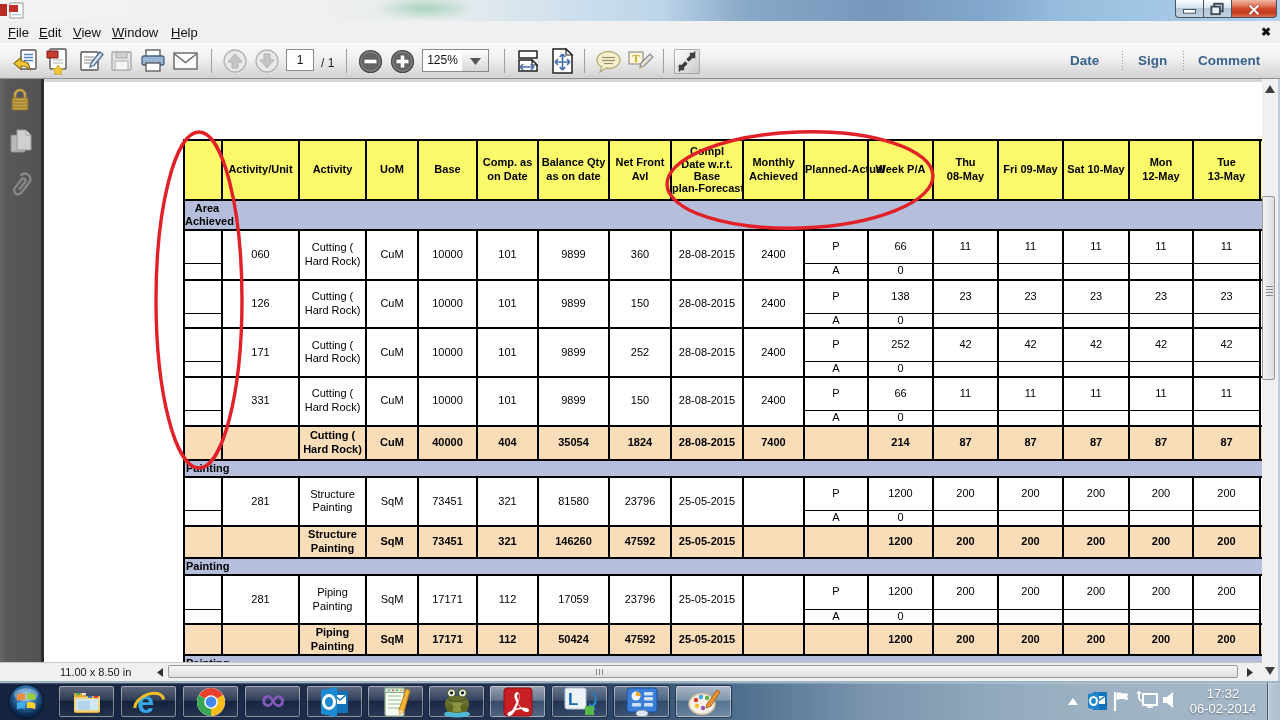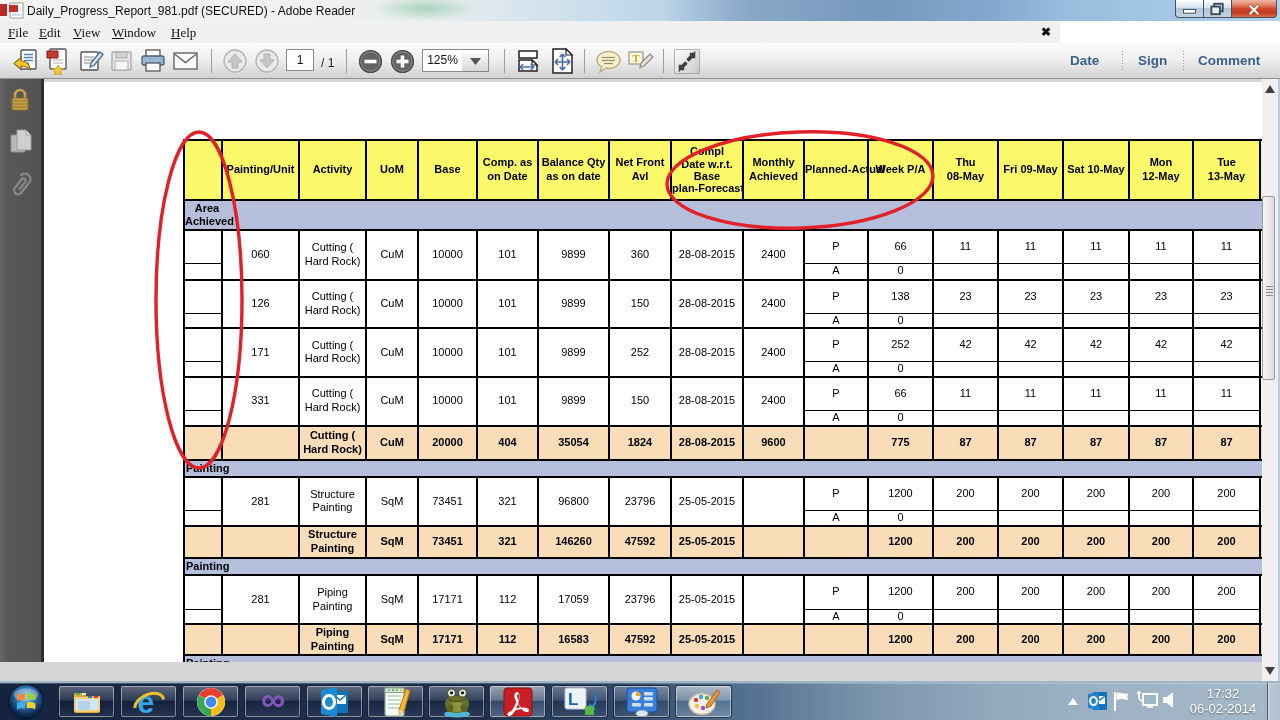--- a/index.html
+++ b/index.html
@@ -13,21 +13,21 @@
   #titlebar .blob2{position:absolute;left:660px;top:0;width:400px;height:21px;background:linear-gradient(90deg,rgba(60,90,135,0) 0%,rgba(55,85,128,.30) 22%,rgba(48,78,120,.34) 55%,rgba(70,100,145,.18) 80%,rgba(70,100,145,0) 100%);}
   #title-text{position:absolute;left:27px;top:4px;font-size:12px;color:#111;}
   
   #winbtns{position:absolute;left:1175px;top:0;width:102px;height:18px;}
   .wbtn{position:absolute;top:0;height:18px;border:1px solid #44535f;border-top:none;background:linear-gradient(180deg,#fdfeff 0%,#d6e4ef 45%,#b4c7d6 50%,#c2d3e0 100%);}
   #wbtn-min{left:0;width:29px;border-radius:0 0 0 4px;}
   #wbtn-max{left:29px;width:27px;border-left:none;border-right:none;}
   #wbtn-close{left:56px;width:46px;border-radius:0 0 4px 0;background:linear-gradient(180deg,#f0b8a4 0%,#e08166 30%,#d4492c 50%,#c23a1e 75%,#d96f4e 100%);}
   .wbtn .glyph{position:absolute;left:0;top:0;width:100%;height:100%;}
   
-  #menubar{position:absolute;left:0;top:21px;width:1060px;height:22px;background:#f0f0f0;font-family:Liberation Serif, serif;}
+  #menubar{position:absolute;left:0;top:21px;width:1280px;height:22px;background:#f0f0f0;}
   #menubar span.mi{position:absolute;top:4px;font-size:13px;color:#111;}
   #menubar .closex{position:absolute;right:9px;top:4px;font-size:12px;font-weight:bold;color:#111;}
   
   #toolbar{position:absolute;left:0;top:43px;width:1280px;height:36px;
     background:linear-gradient(180deg,#fafafa 0%,#f0f0f0 45%,#e2e2e2 70%,#d2d2d2 100%);
     border-bottom:1px solid #8f8f8f;}
   .tsep{position:absolute;top:6px;width:1px;height:24px;background:#9f9f9f;}
   .tbox{position:absolute;background:#fff;border:1px solid #8a8a8a;font-size:12px;color:#111;text-align:center;}
   .tooltext{position:absolute;top:10px;font-size:13.5px;font-weight:bold;color:#39618c;}
   .dotsep{position:absolute;top:8px;width:1px;height:20px;background:repeating-linear-gradient(180deg,#999 0,#999 1px,transparent 1px,transparent 3px);}
@@ -74,21 +74,20 @@
 
 <div id="titlebar">
   <div class="blob1"></div>
     <div class="blob2"></div>
   <div id="title-ico2" style="position:absolute;left:0;top:4px;width:7px;height:12px;background:#b92b27;"></div>
   <svg class="abs" style="left:9px;top:2px" width="15" height="17" viewBox="0 0 15 17">
     <rect x="1" y="1" width="13" height="15" fill="#fff" stroke="#9a9a9a"></rect>
     <rect x="0" y="3" width="9" height="7" fill="#c03028"></rect>
     <rect x="3" y="12" width="9" height="1.5" fill="#b9cfe8"></rect>
   </svg>
-  <div id="title-text">Daily_Progress_Report_981.pdf (SECURED) - Adobe Reader</div>
   <div id="winbtns">
     <div class="wbtn" id="wbtn-min">
         <svg class="glyph" viewBox="0 0 29 18">
           <rect x="8" y="10" width="13" height="4" fill="#fff" stroke="#3c4b58" stroke-width="1"></rect>
         </svg>
       </div>
     <div class="wbtn" id="wbtn-max">
         <svg class="glyph" viewBox="0 0 27 18">
           <rect x="10" y="4" width="9" height="8" fill="none" stroke="#3c4b58" stroke-width="2"></rect>
           <rect x="7" y="7" width="9" height="8" fill="#e8eef4" stroke="#3c4b58" stroke-width="2"></rect>
@@ -291,21 +290,21 @@
           <col style="width:65px">
           <col style="width:65px">
           <col style="width:66px">
           <col style="width:64px">
           <col style="width:67px">
           <col style="width:18px">
       </colgroup>
       <tbody>
           <tr style="height:60px">
         <td class="hd"></td>
-            <td class="hd">Painting/Unit</td>
+            <td class="hd">Activity/Unit</td>
             <td class="hd">Activity</td>
             <td class="hd">UoM</td>
             <td class="hd">Base</td>
             <td class="hd">Comp. as<br>on Date</td>
             <td class="hd">Balance Qty<br>as on date</td>
             <td class="hd">Net Front<br>Avl</td>
             <td class="hd" style="line-height:1.12">Compl<br>Date w.r.t.<br>Base<br><span style="white-space:nowrap">plan-Forecast</span></td>
             <td class="hd">Monthly<br>Achieved</td>
             <td class="hd nowrap" style="overflow:visible">Planned-Actual</td>
             <td class="hd nowrap">Week P/A</td>
@@ -439,48 +438,48 @@
             <td></td>
             <td></td>
             <td></td>
             <td></td>
           </tr>
       <tr style="height:34px">
         <td class="tot"></td>
             <td class="tot"></td>
             <td class="tot">Cutting (<br>Hard Rock)</td>
             <td class="tot">CuM</td>
-            <td class="tot">20000</td>
+            <td class="tot">40000</td>
             <td class="tot">404</td>
             <td class="tot">35054</td>
             <td class="tot">1824</td>
             <td class="tot nowrap">28-08-2015</td>
-            <td class="tot">9600</td>
-            <td class="tot"></td>
-            <td class="tot">775</td>
+            <td class="tot">7400</td>
+            <td class="tot"></td>
+            <td class="tot">214</td>
             <td class="tot">87</td>
             <td class="tot">87</td>
             <td class="tot">87</td>
             <td class="tot">87</td>
             <td class="tot">87</td>
             <td class="tot"></td>
       </tr>
       <tr style="height:17px">
             <td colspan="18" class="band">
               <div style="padding-left:1px;line-height:14px">Painting</div>
             </td>
           </tr>
       <tr class="pr" style="height:34px">
         <td></td>
             <td rowspan="2">281</td>
             <td rowspan="2">Structure<br>Painting</td>
             <td rowspan="2">SqM</td>
             <td rowspan="2">73451</td>
             <td rowspan="2">321</td>
-            <td rowspan="2">96800</td>
+            <td rowspan="2">81580</td>
             <td rowspan="2">23796</td>
             <td rowspan="2" class="nowrap">25-05-2015</td>
             <td rowspan="2"></td>
             <td>P</td>
             <td>1200</td>
             <td>200</td>
             <td>200</td>
             <td>200</td>
             <td>200</td>
             <td>200</td>
@@ -551,21 +550,21 @@
             <td></td>
             <td></td>
           </tr>
       <tr style="height:31px">
         <td class="tot"></td>
             <td class="tot"></td>
             <td class="tot">Piping<br>Painting</td>
             <td class="tot">SqM</td>
             <td class="tot">17171</td>
             <td class="tot">112</td>
-            <td class="tot">16583</td>
+            <td class="tot">50424</td>
             <td class="tot">47592</td>
             <td class="tot nowrap">25-05-2015</td>
             <td class="tot"></td>
             <td class="tot"></td>
             <td class="tot">1200</td>
             <td class="tot">200</td>
             <td class="tot">200</td>
             <td class="tot">200</td>
             <td class="tot">200</td>
             <td class="tot">200</td>
@@ -578,20 +577,33 @@
           </tr>
     </tbody>
       </table>
     <svg id="annot" style="position:absolute;left:0;top:0;width:1218px;height:580px" viewBox="0 0 1218 580">
       <ellipse cx="155" cy="218" rx="43" ry="168" fill="none" stroke="#e22028" stroke-width="3.4"></ellipse>
       <ellipse cx="756" cy="98" rx="133" ry="48" fill="none" stroke="#e22028" stroke-width="3.4" transform="rotate(-2 756 98)"></ellipse>
     </svg>
   </div>
   <div id="scrollcol"></div>
   <div id="winedge-r"></div>
+  <div id="statusrow">
+    <div class="abs" style="left:60px;top:3px;font-size:11px;color:#1a1a1a;">11.00 x 8.50 in</div>
+    <svg class="abs" style="left:156px;top:5px" width="8" height="9" viewBox="0 0 8 9">
+        <path d="M7 0 L1 4.5 L7 9z" fill="#333"></path>
+      </svg>
+    <div id="hthumb" style="left:168px;width:1070px;top:2px;"></div>
+    <div class="grip-h" style="left:596px;top:6px"></div>
+      <div class="grip-h" style="left:599px;top:6px"></div>
+      <div class="grip-h" style="left:602px;top:6px"></div>
+    <svg class="abs" style="left:1246px;top:5px" width="8" height="9" viewBox="0 0 8 9">
+        <path d="M1 0 L7 4.5 L1 9z" fill="#333"></path>
+      </svg>
+  </div>
   <div id="vscroll">
     <svg class="abs" style="left:1265px;top:6px" width="10" height="8" viewBox="0 0 10 8">
         <path d="M0 8 L5 0 L10 8z" fill="#3f3f3f"></path>
       </svg>
     <div id="vthumb" style="left:1262px;top:117px;height:184px;"></div>
     <div class="grip-v" style="left:1266px;top:207px"></div>
       <div class="grip-v" style="left:1266px;top:210px"></div>
       <div class="grip-v" style="left:1266px;top:213px"></div>
       <div class="grip-v" style="left:1266px;top:216px"></div>
     <svg class="abs" style="left:1265px;top:588px" width="10" height="8" viewBox="0 0 10 8">

